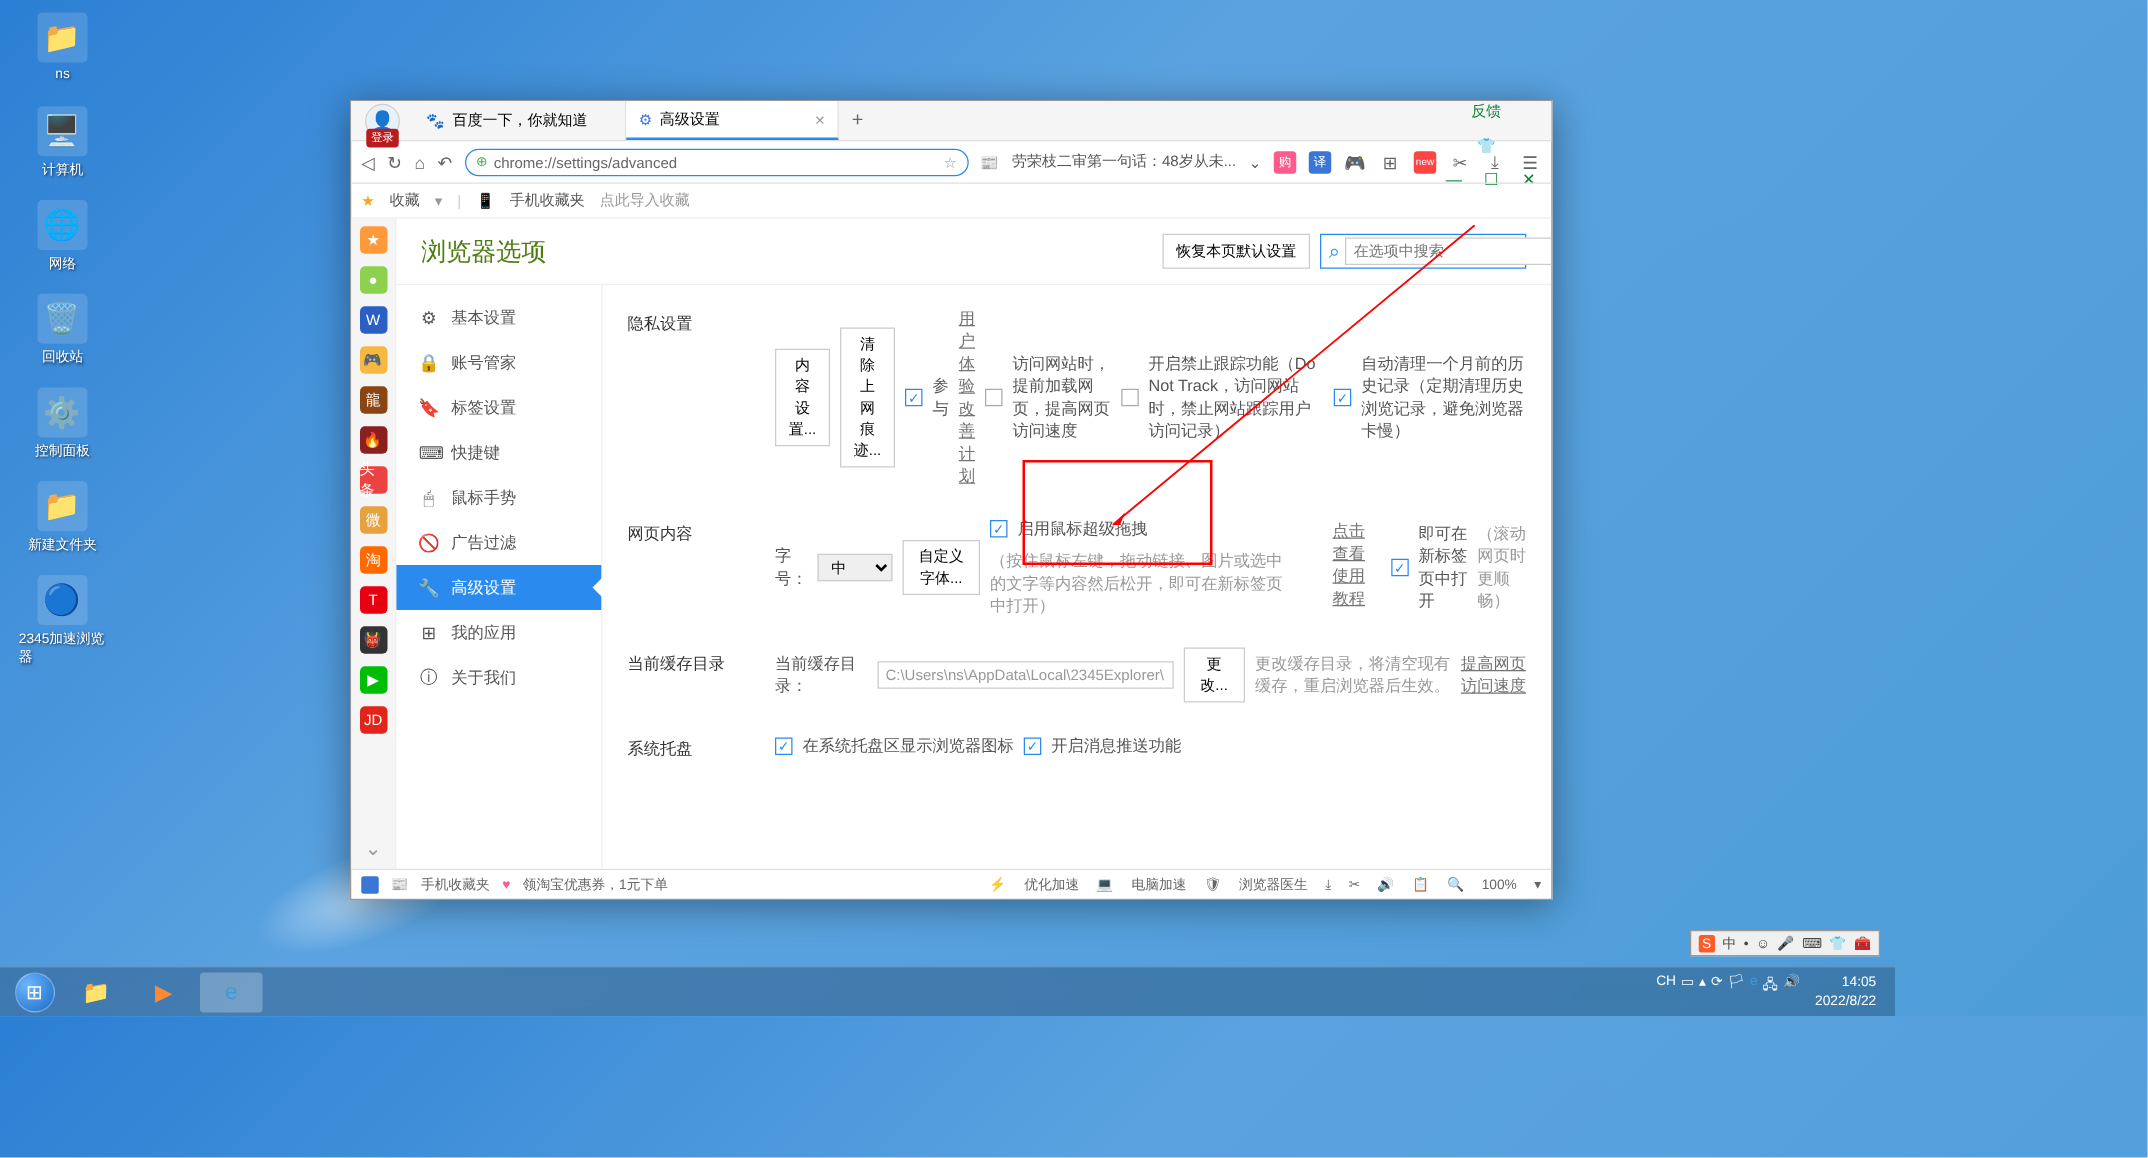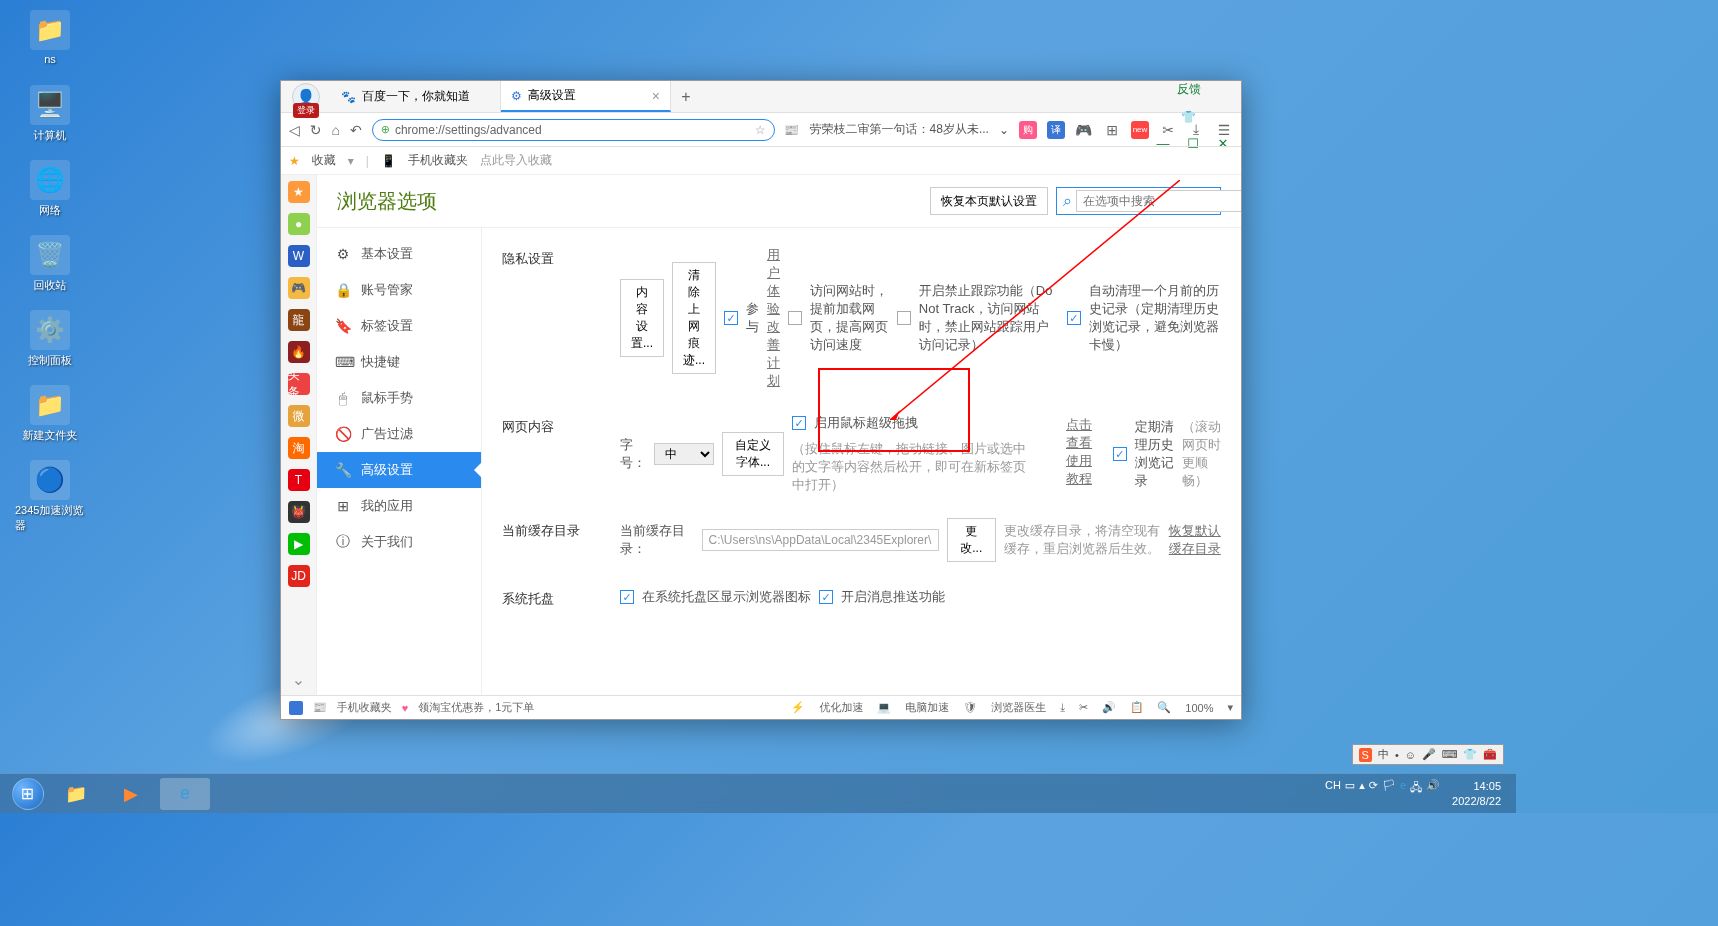--- a/index.html
+++ b/index.html
@@ -300,39 +300,39 @@
                 <div class="row-line" style="flex-wrap:wrap">
                   <span class="checkbox">✓</span>
                   <span>启用鼠标超级拖拽</span>
                   <span class="gray">（按住鼠标左键，拖动链接、图片或选中的文字等内容然后松开，即可在新标签页中打开）</span>
                 </div>
                 <div class="row-line" style="margin-left:22px;margin-top:-4px">
                     <span class="link">点击查看使用教程</span>
                   </div>
                 <div class="row-line">
                   <span class="checkbox">✓</span>
-                  <span>定期清理历史浏览记录</span>
+                  <span>即可在新标签页中打开</span>
                   <span class="gray">（滚动网页时更顺畅）</span>
                 </div>
               </div>
             </div>
           </div>
 
           <div class="section">
             <div class="section-row">
               <div class="section-label">当前缓存目录</div>
               <div class="section-body">
                 <div class="row-line">
                   <span>当前缓存目录：</span>
                   <input type="text" style="width: 290px; color: rgb(153, 153, 153);" readonly="" value="C:\Users\ns\AppData\Local\2345Explorer\User Data\D">
                   <button class="btn">更改...</button>
                 </div>
                 <div class="row-line">
                   <span class="gray">更改缓存目录，将清空现有缓存，重启浏览器后生效。</span>
-                  <span class="link">恢复默认缓存目录</span>
+                  <span class="link">提高网页访问速度</span>
                 </div>
               </div>
             </div>
           </div>
 
           <div class="section">
             <div class="section-row">
               <div class="section-label">系统托盘</div>
               <div class="section-body">
                 <div class="row-line">

